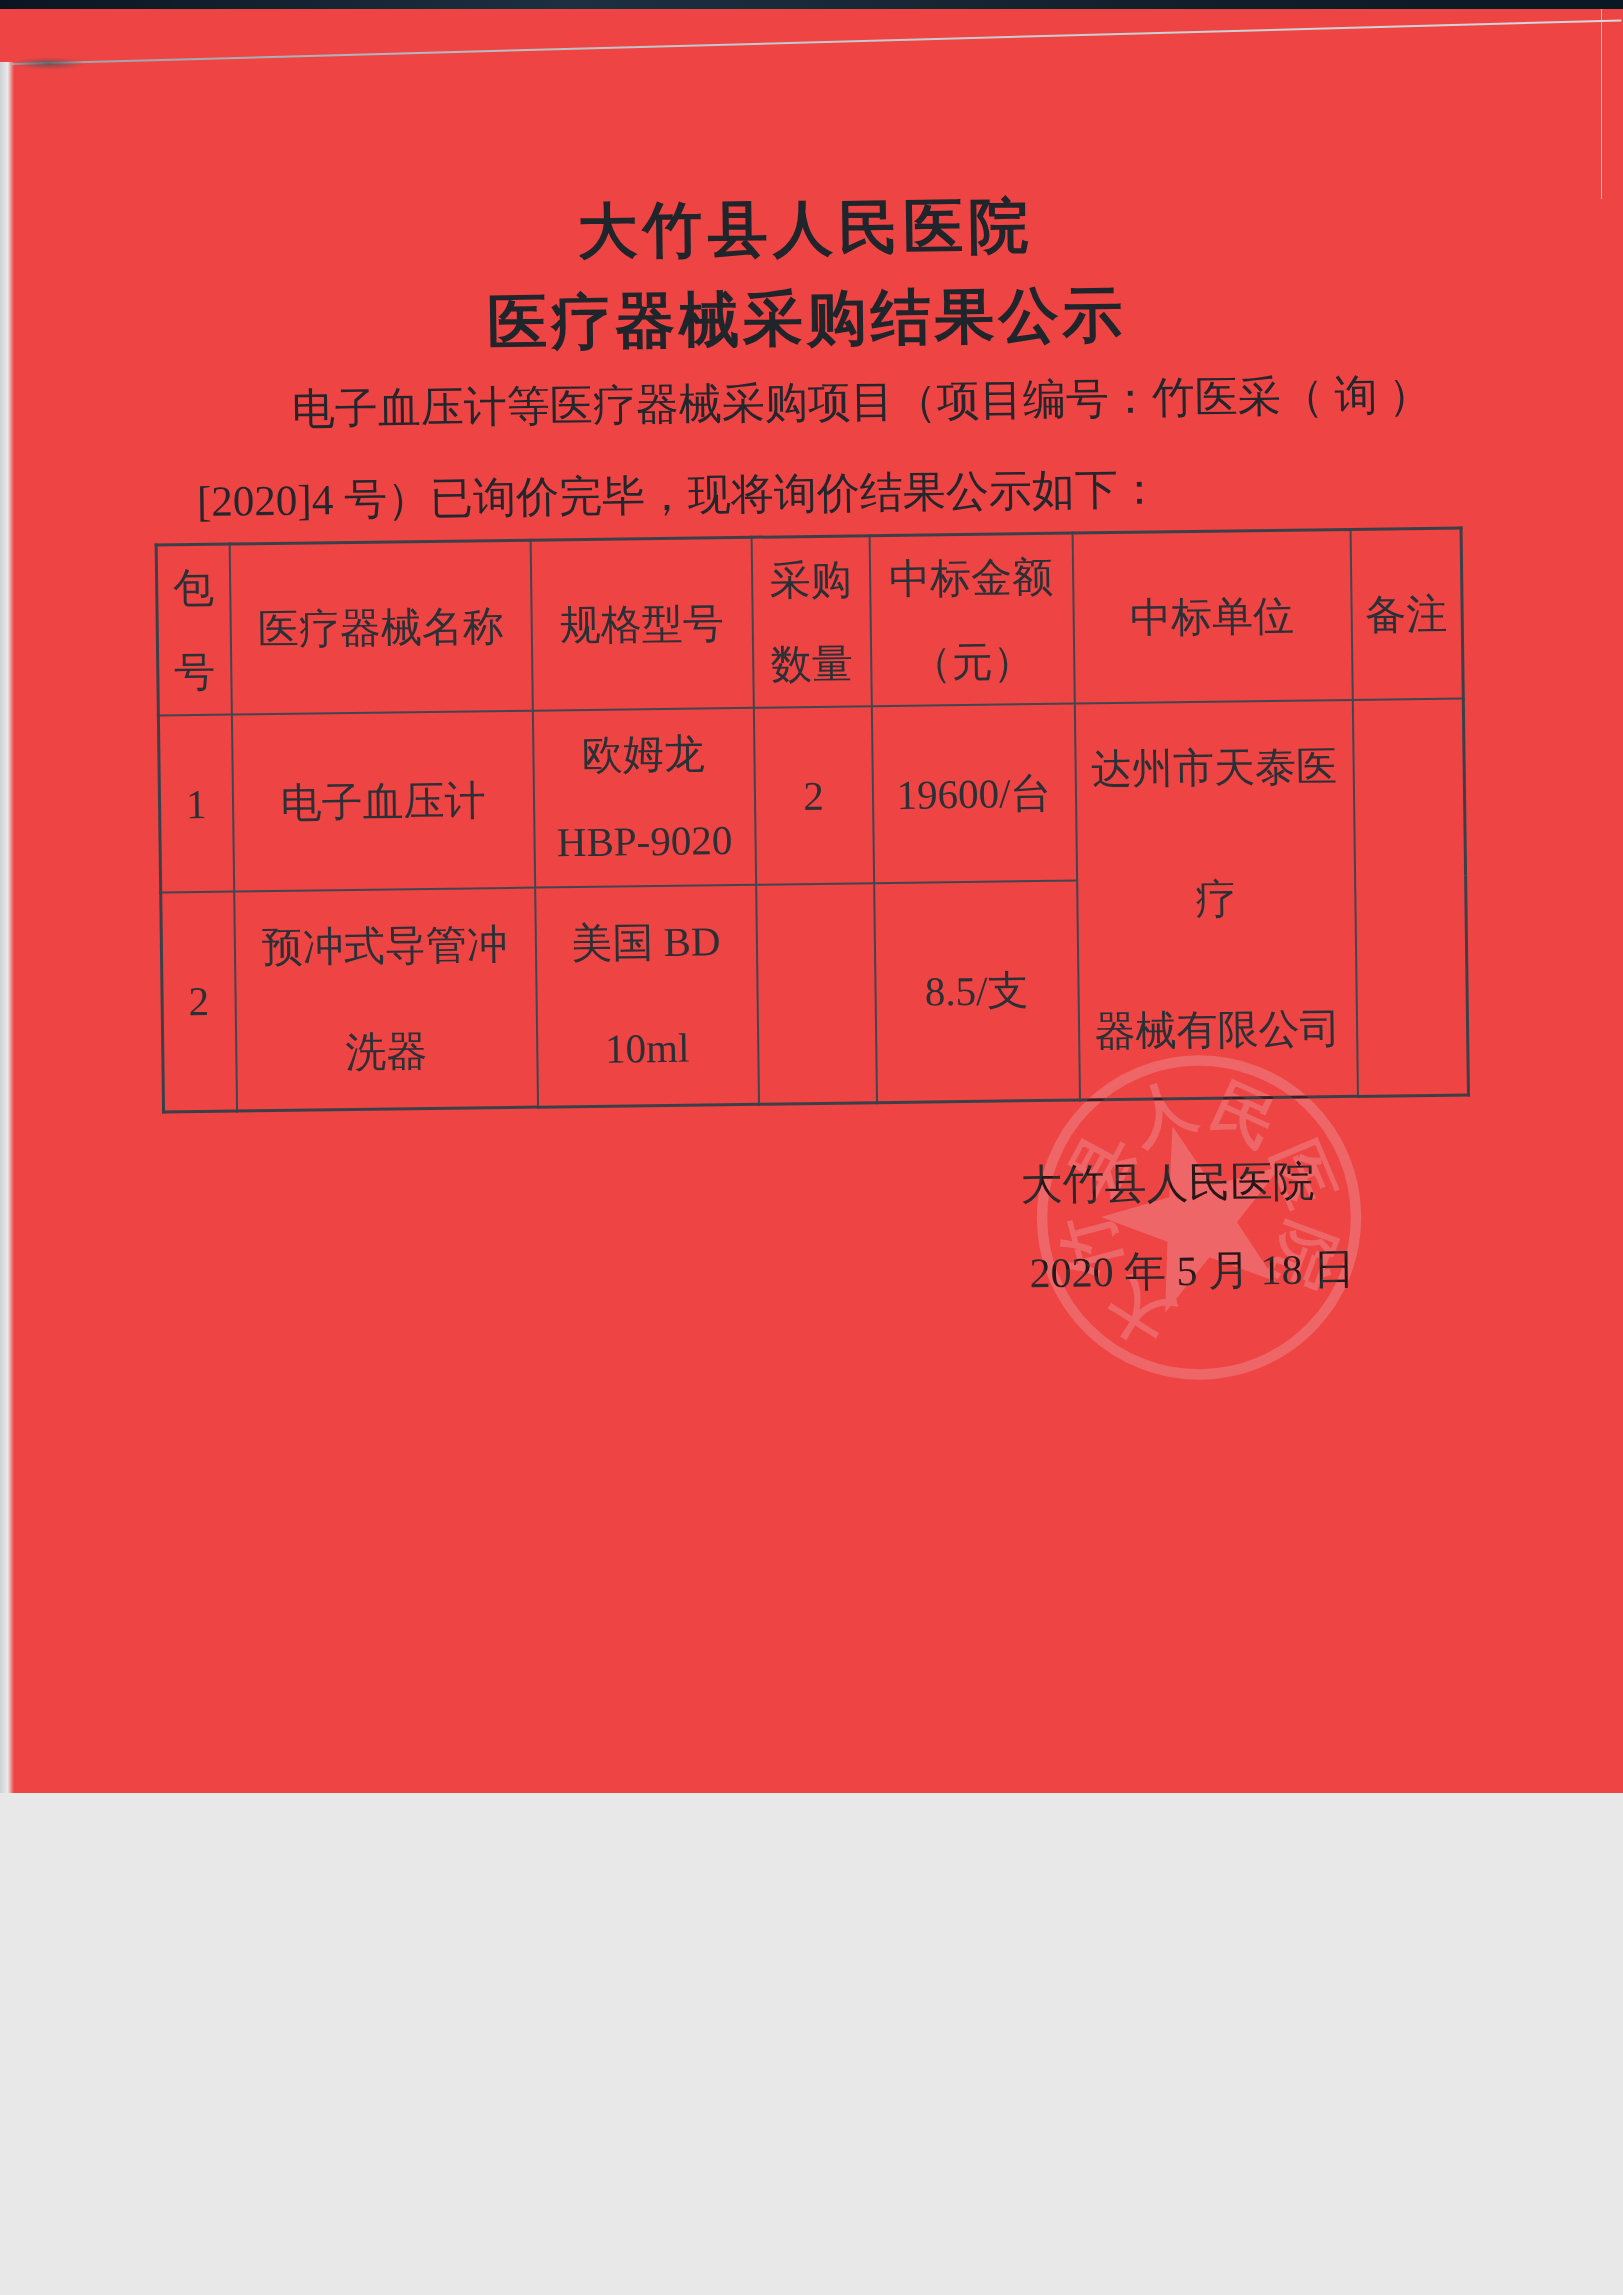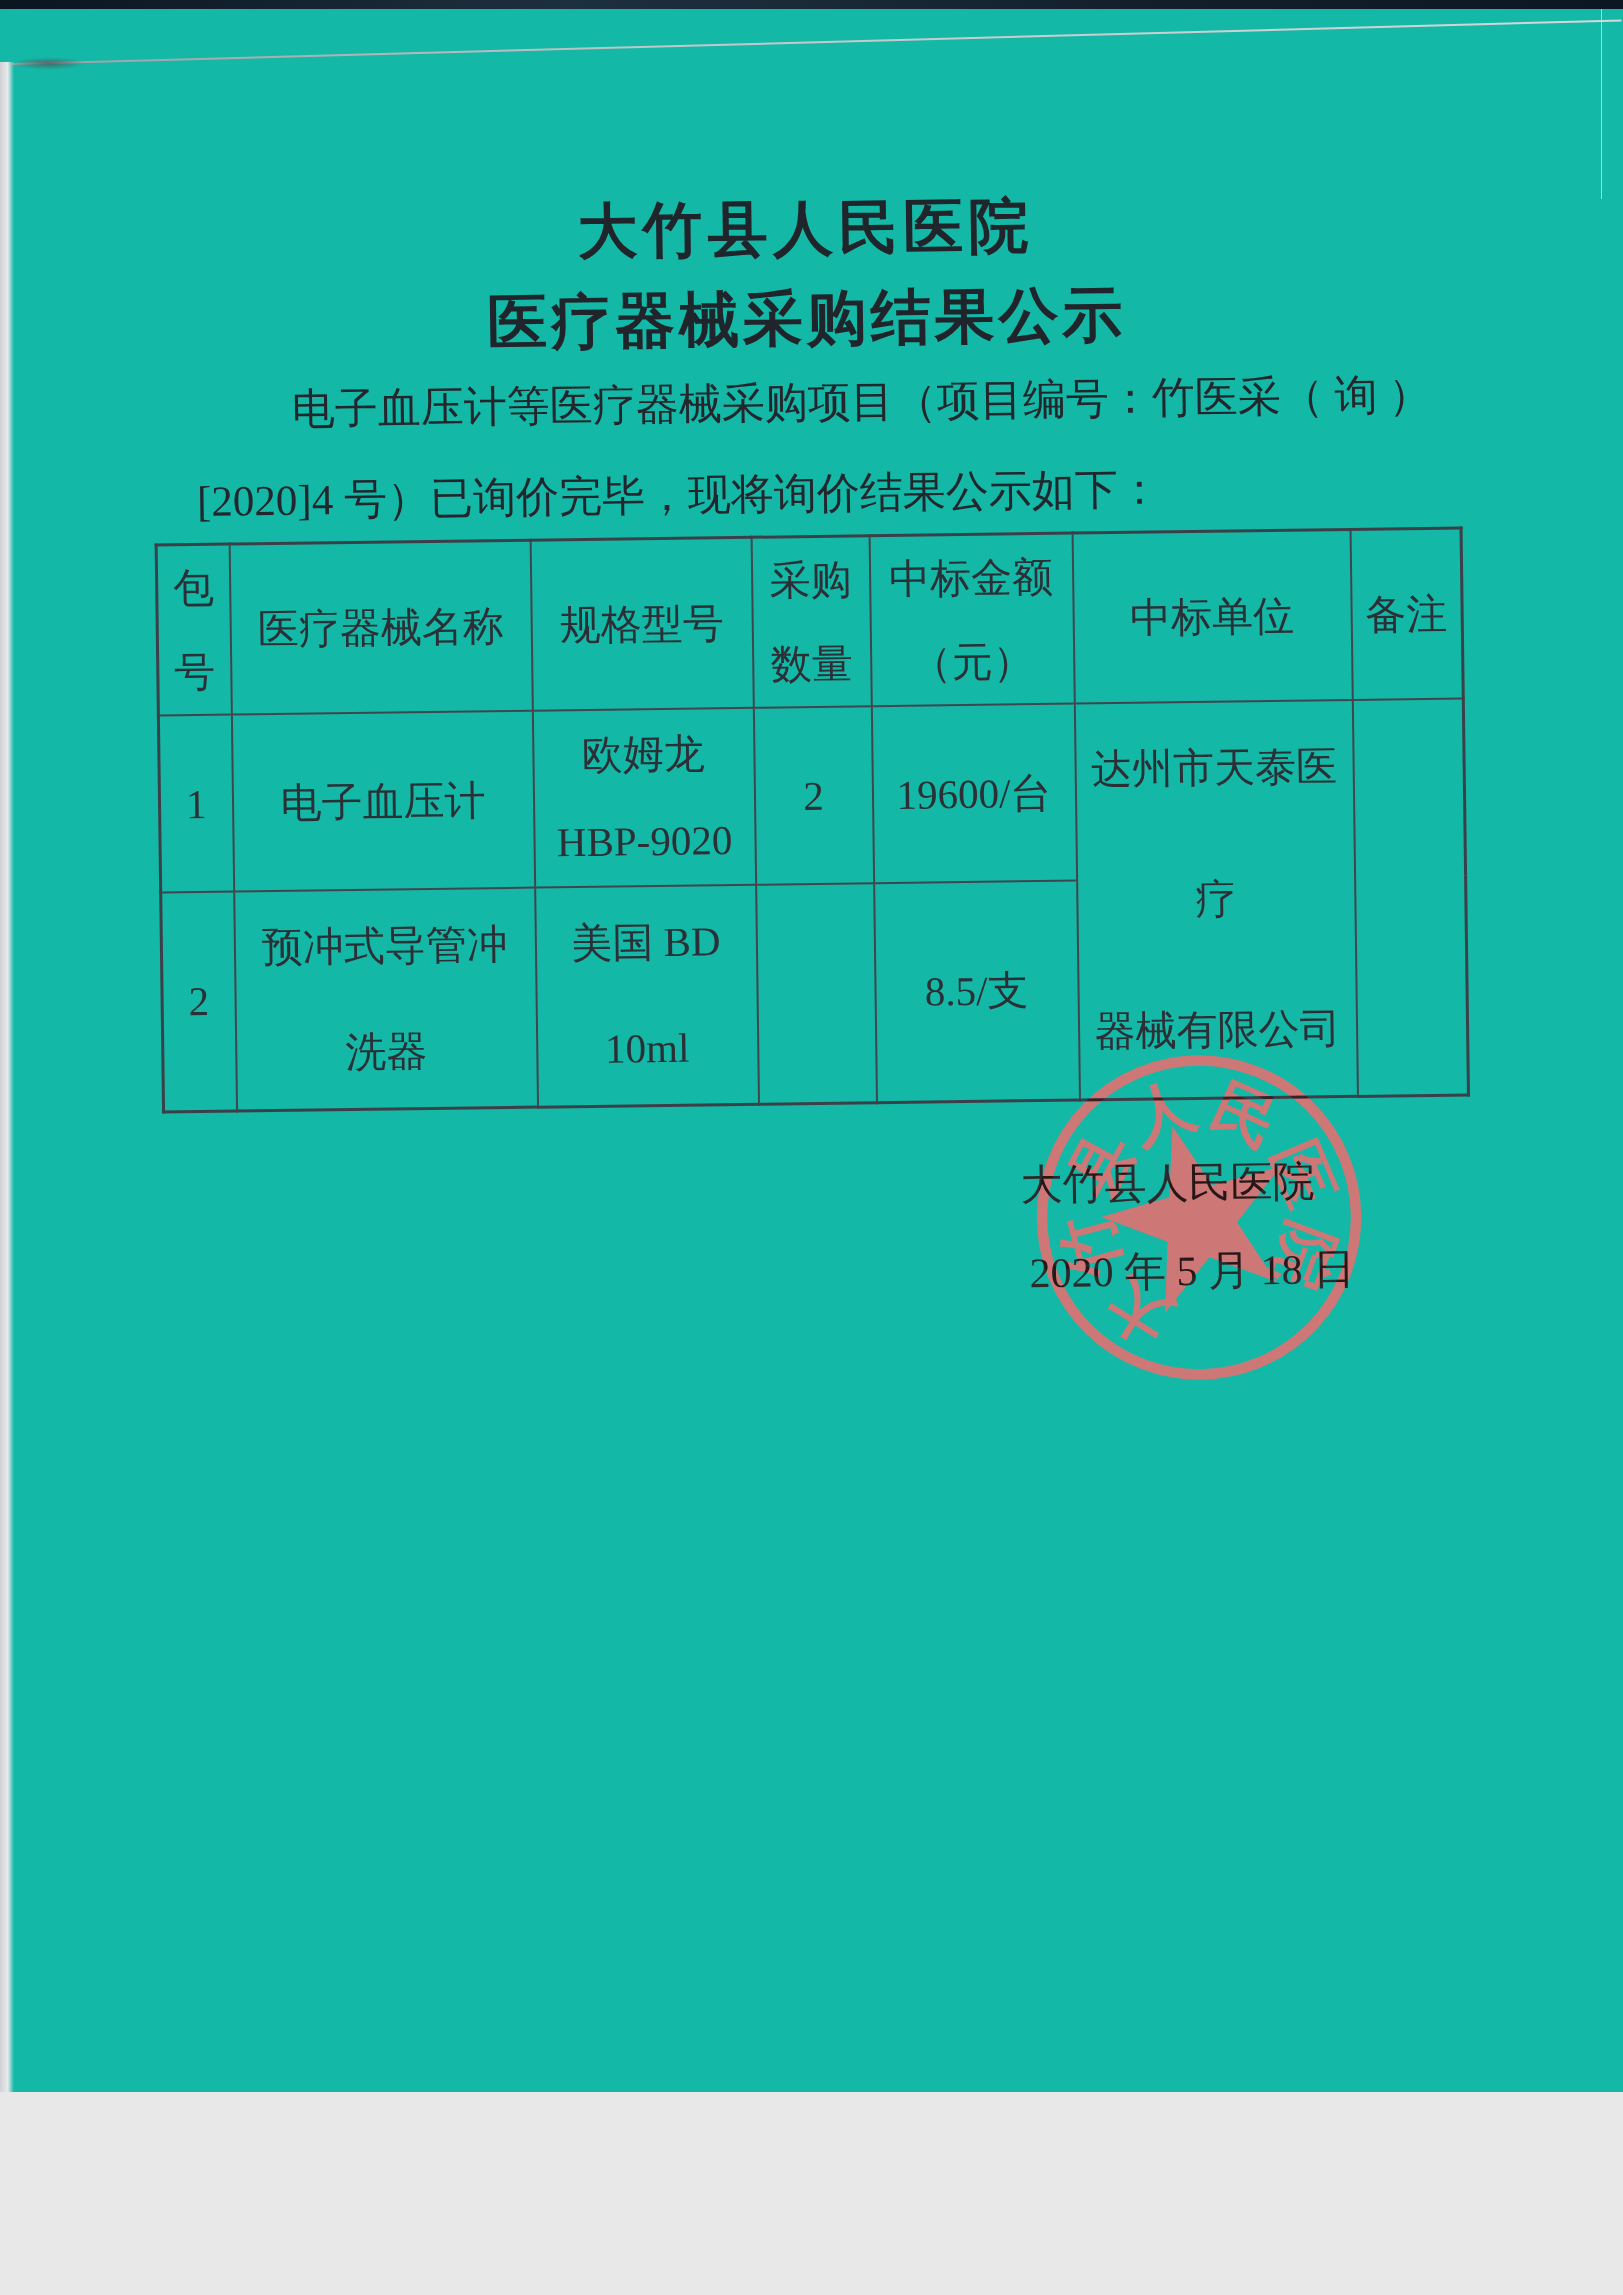--- a/index.html
+++ b/index.html
@@ -1,19 +1,19 @@
 <!DOCTYPE html>
 <html style="font-size:10.5px"><head>
 <meta charset="utf-8">
 <style>
   html,body{margin:0;padding:0;background:#e8e8e8;}
   .sheet{
     position:relative;
-    width:1624px;height:2092px;
-    background:#14b8a6;
+    width:1624px;height:1793px;
+    background:#ef4444;
     overflow:hidden;
     font-family:"Liberation Serif","DejaVu Serif",serif;
     color:#2a2e35;
   }
   
   .scan-top-strip{
     position:absolute;top:0;left:0;width:100%;height:8.5px;
     background:linear-gradient(90deg,#0a1520,#1d3040 35%,#12202c 70%,#0a1824);
   }
   .scan-page-edge{

